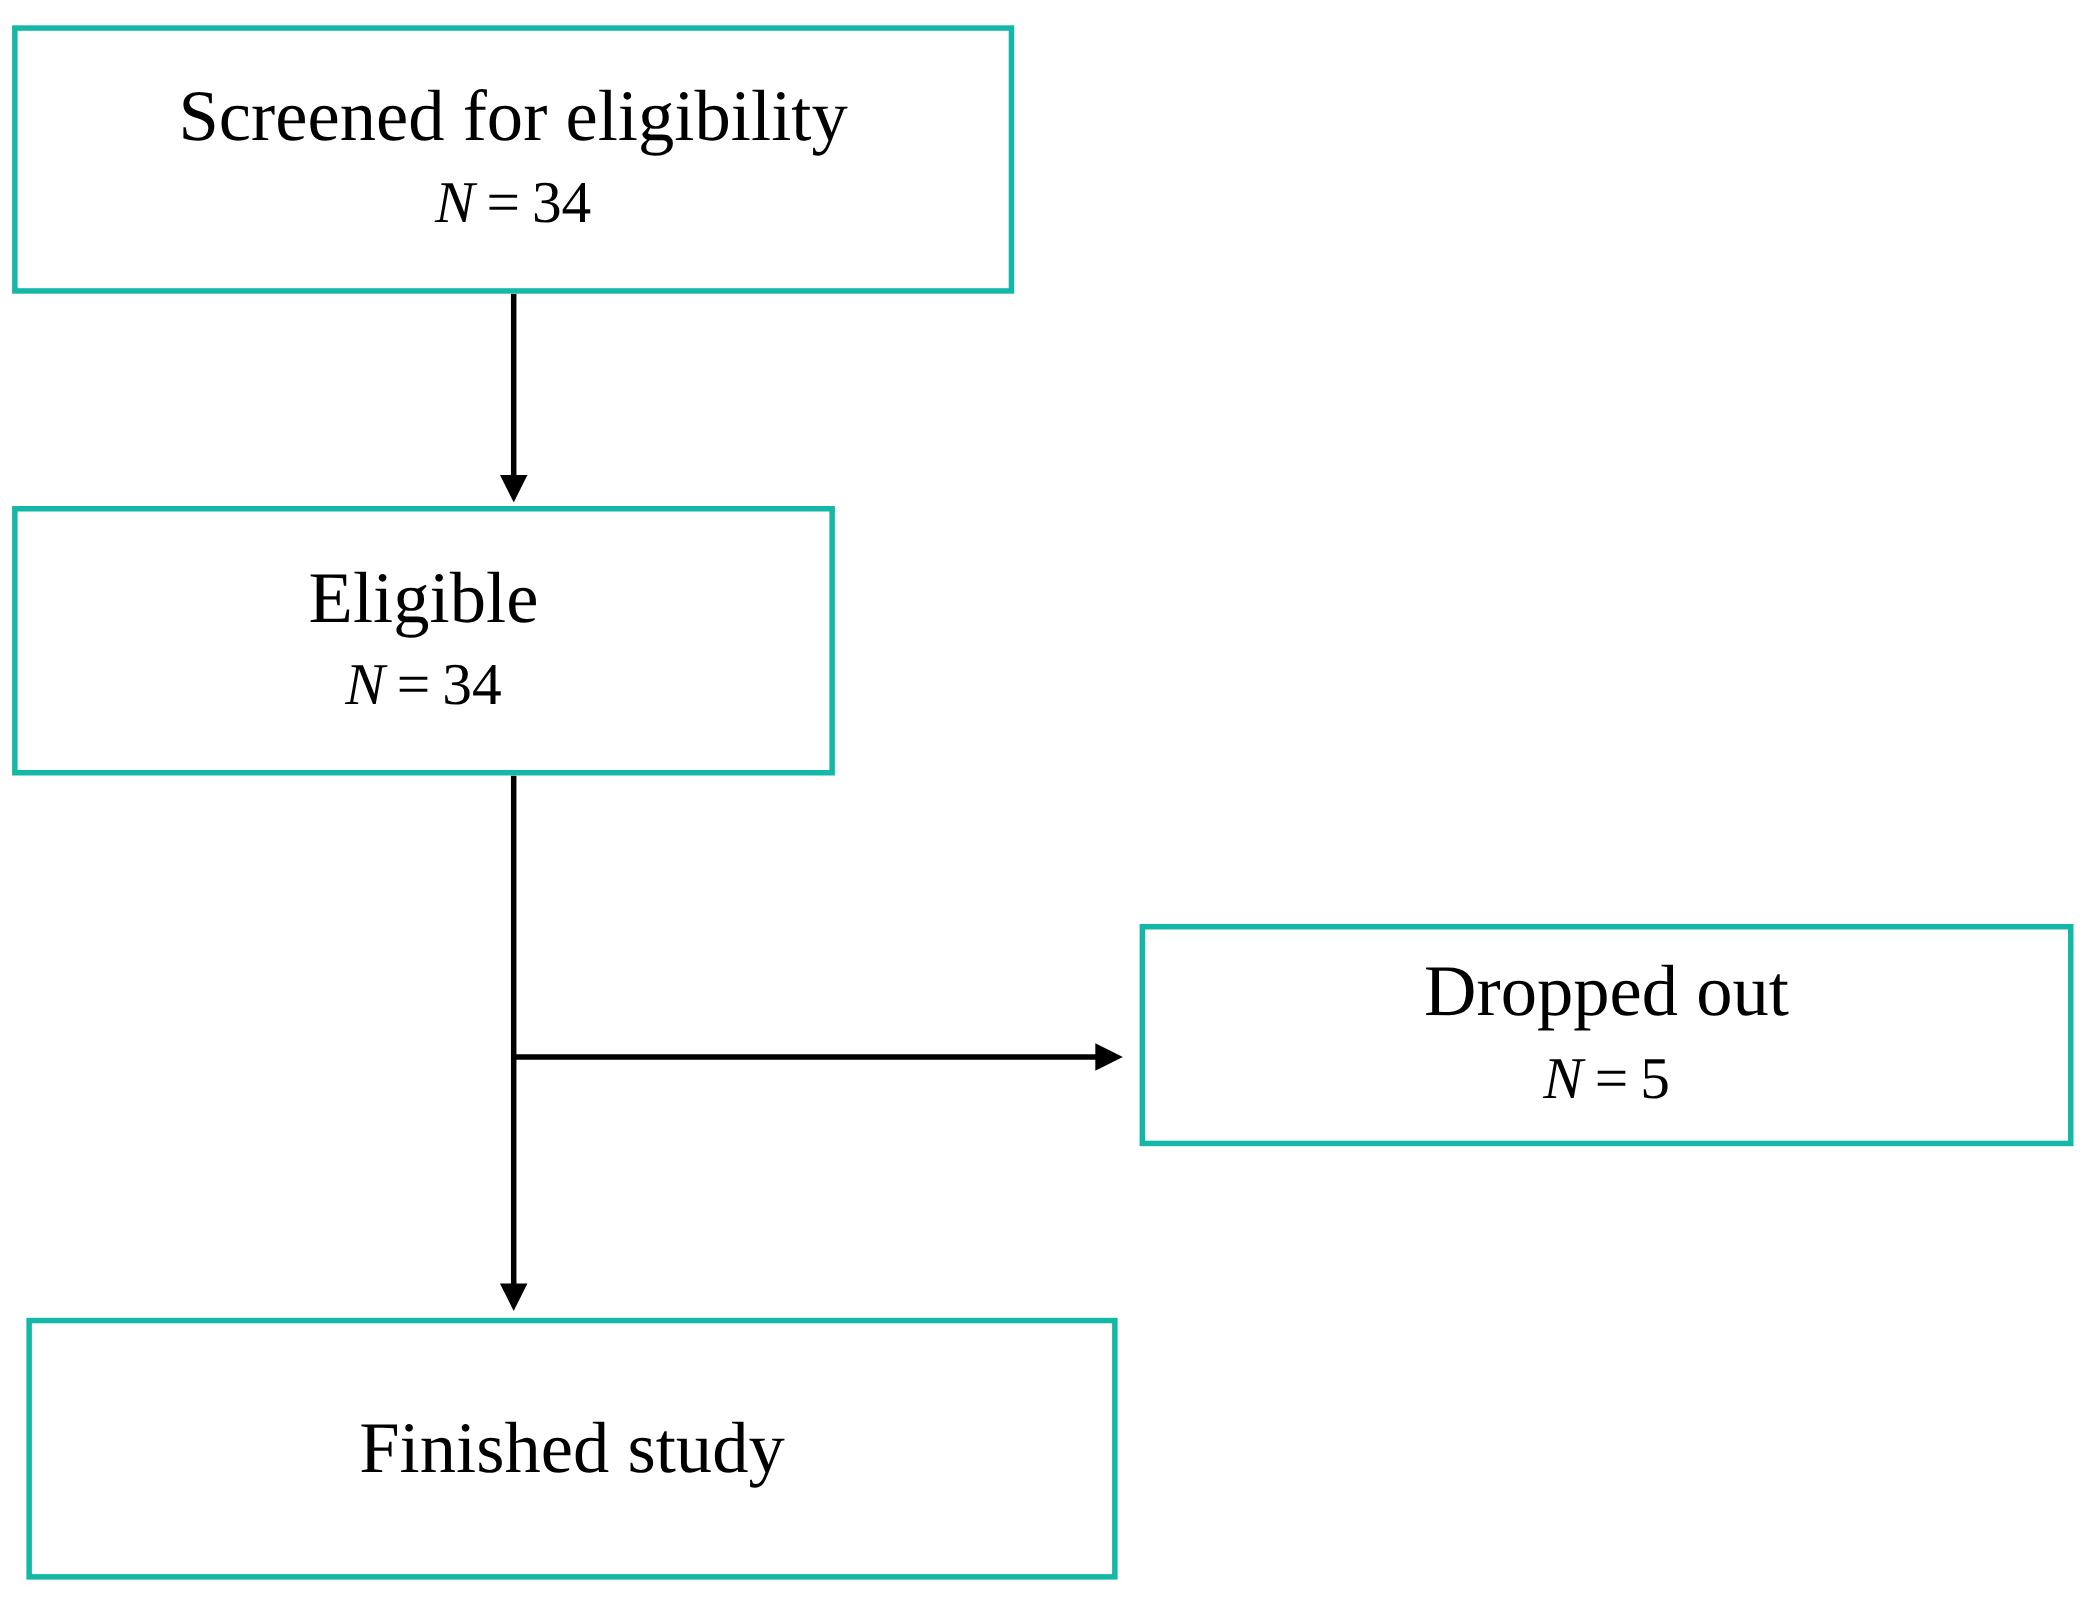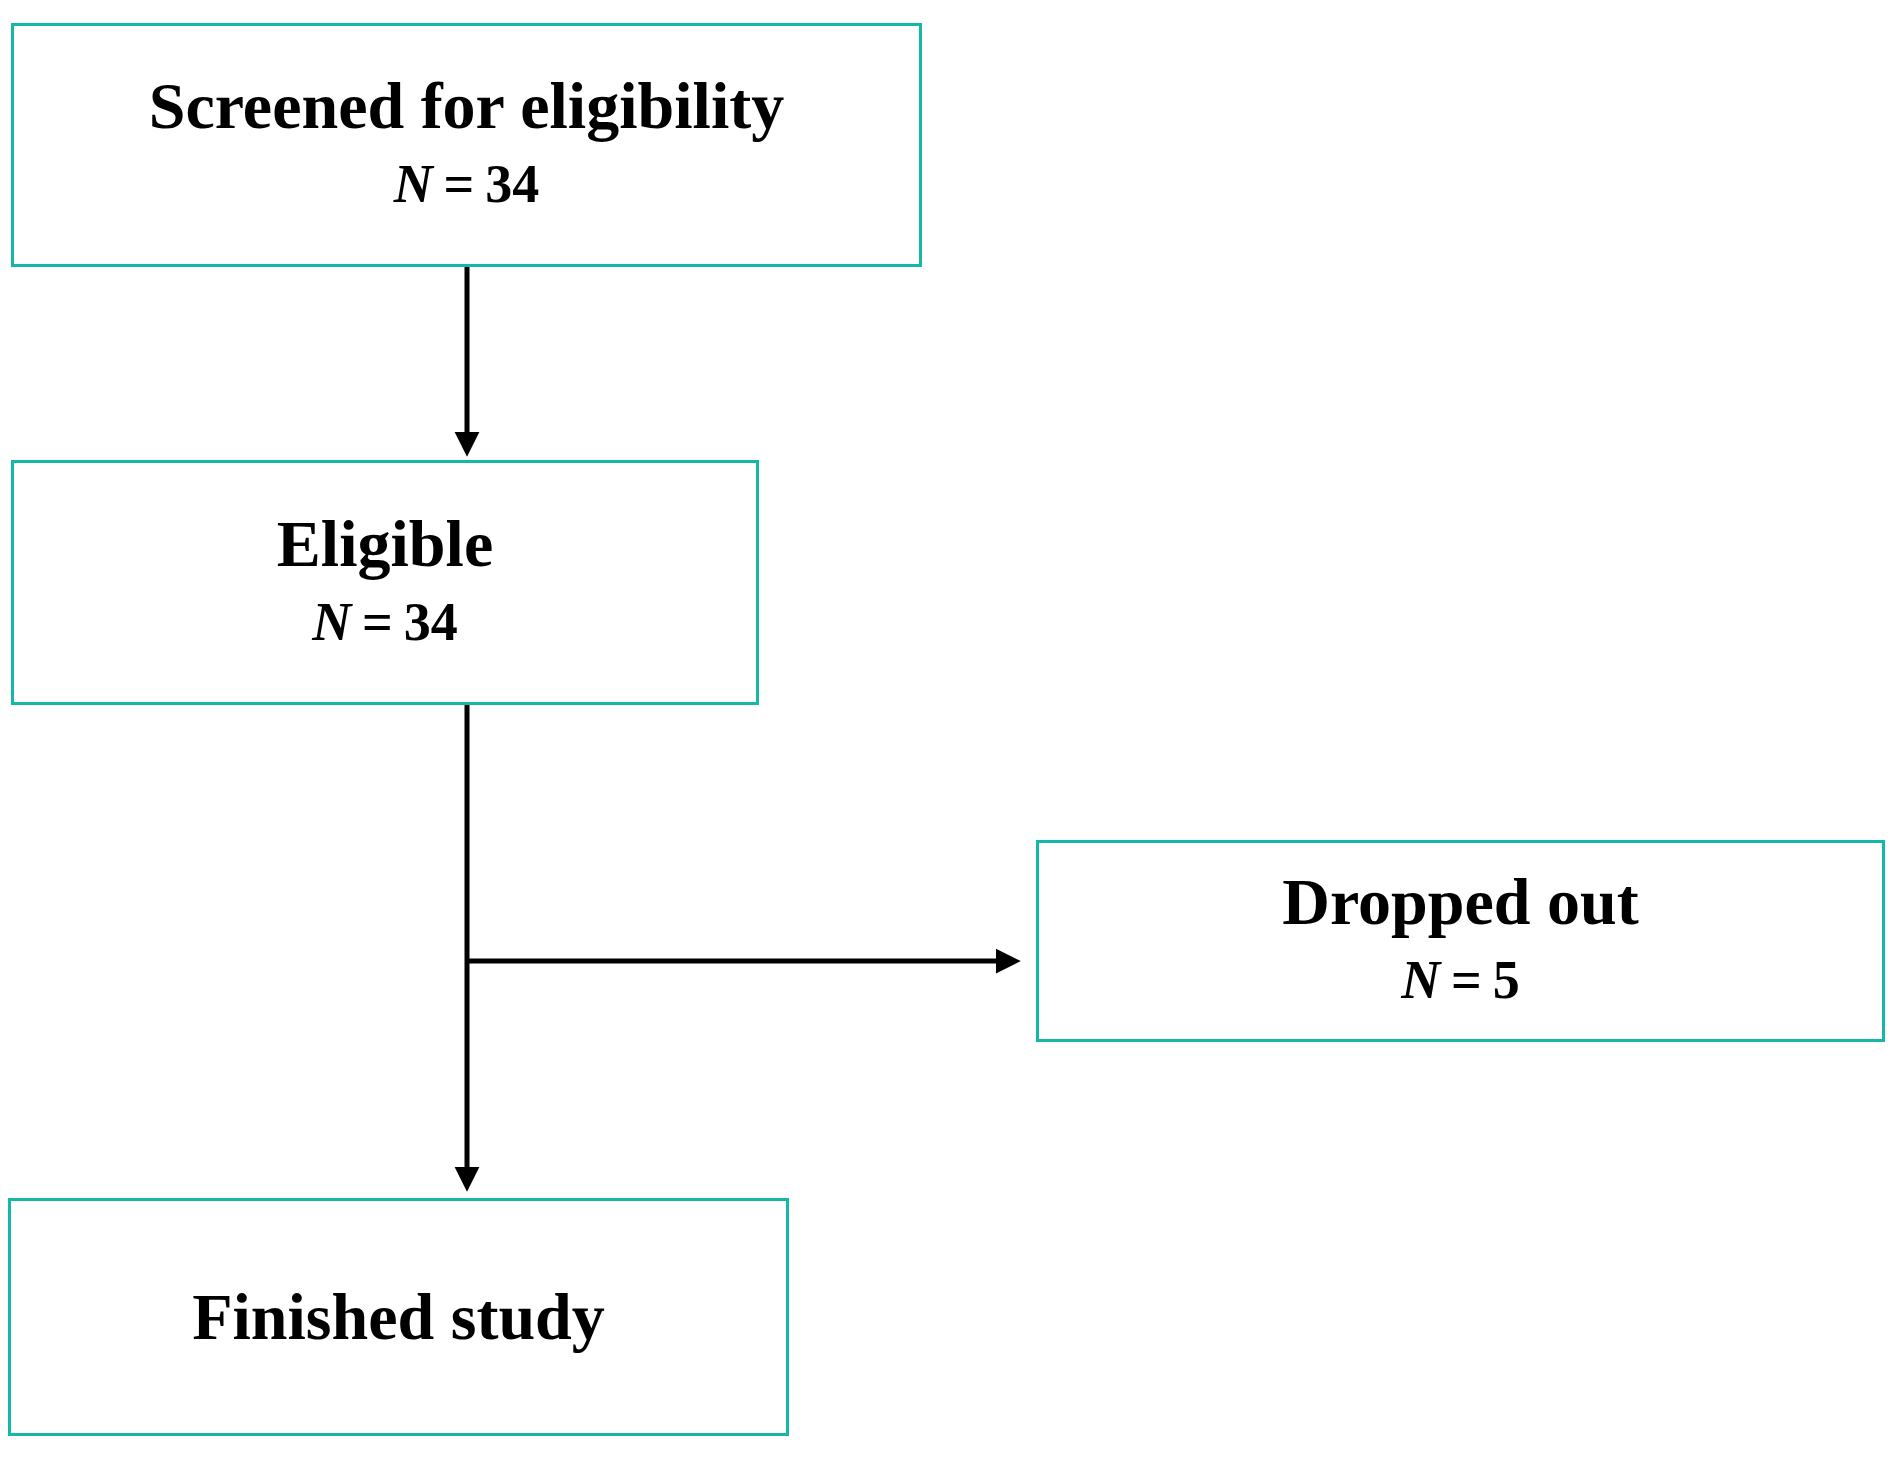--- a/index.html
+++ b/index.html
@@ -28,45 +28,44 @@
     stroke: #000000;
     stroke-width: 5;
   }
   .connectors marker path {
     fill: #000000;
   }
   .flow-box {
     position: absolute;
     box-sizing: border-box;
     background: #ffffff;
-    border: 3px solid #14b8a6;
+    border: 5px solid #14b8a6;
     display: flex;
     flex-direction: column;
     align-items: center;
     justify-content: center;
     text-align: center;
-    font-weight: bold;
   }
   .box-label {
     font-size: 66px;
     line-height: 78px;
     white-space: nowrap;
   }
   .box-n {
     font-size: 54px;
     line-height: 78px;
     white-space: nowrap;
   }
   .nsym { font-style: italic; }
   .neq  { margin: 0 0.20em; }
 
   .b1 { left: 11px;   top: 23px;   width: 911px; height: 244px; }
   .b2 { left: 11px;   top: 460px;  width: 748px; height: 245px; }
   .b3 { left: 1036px; top: 840px;  width: 849px; height: 202px; }
-  .b4 { left: 8px;   top: 1198px; width: 781px; height: 238px; }
+  .b4 { left: 24px;   top: 1198px; width: 992px; height: 238px; }
 </style>
 </head>
 <body>
 
 <div class="canvas">
 
   <svg class="connectors" viewBox="0 0 1902 1470" xmlns="http://www.w3.org/2000/svg" aria-hidden="true">
     <defs>
       <marker id="ah" viewBox="0 0 10 10" refX="0.5" refY="5" markerWidth="5" markerHeight="7.5" orient="auto">
         <path d="M 0 0 L 10 5 L 0 10 z"></path>

